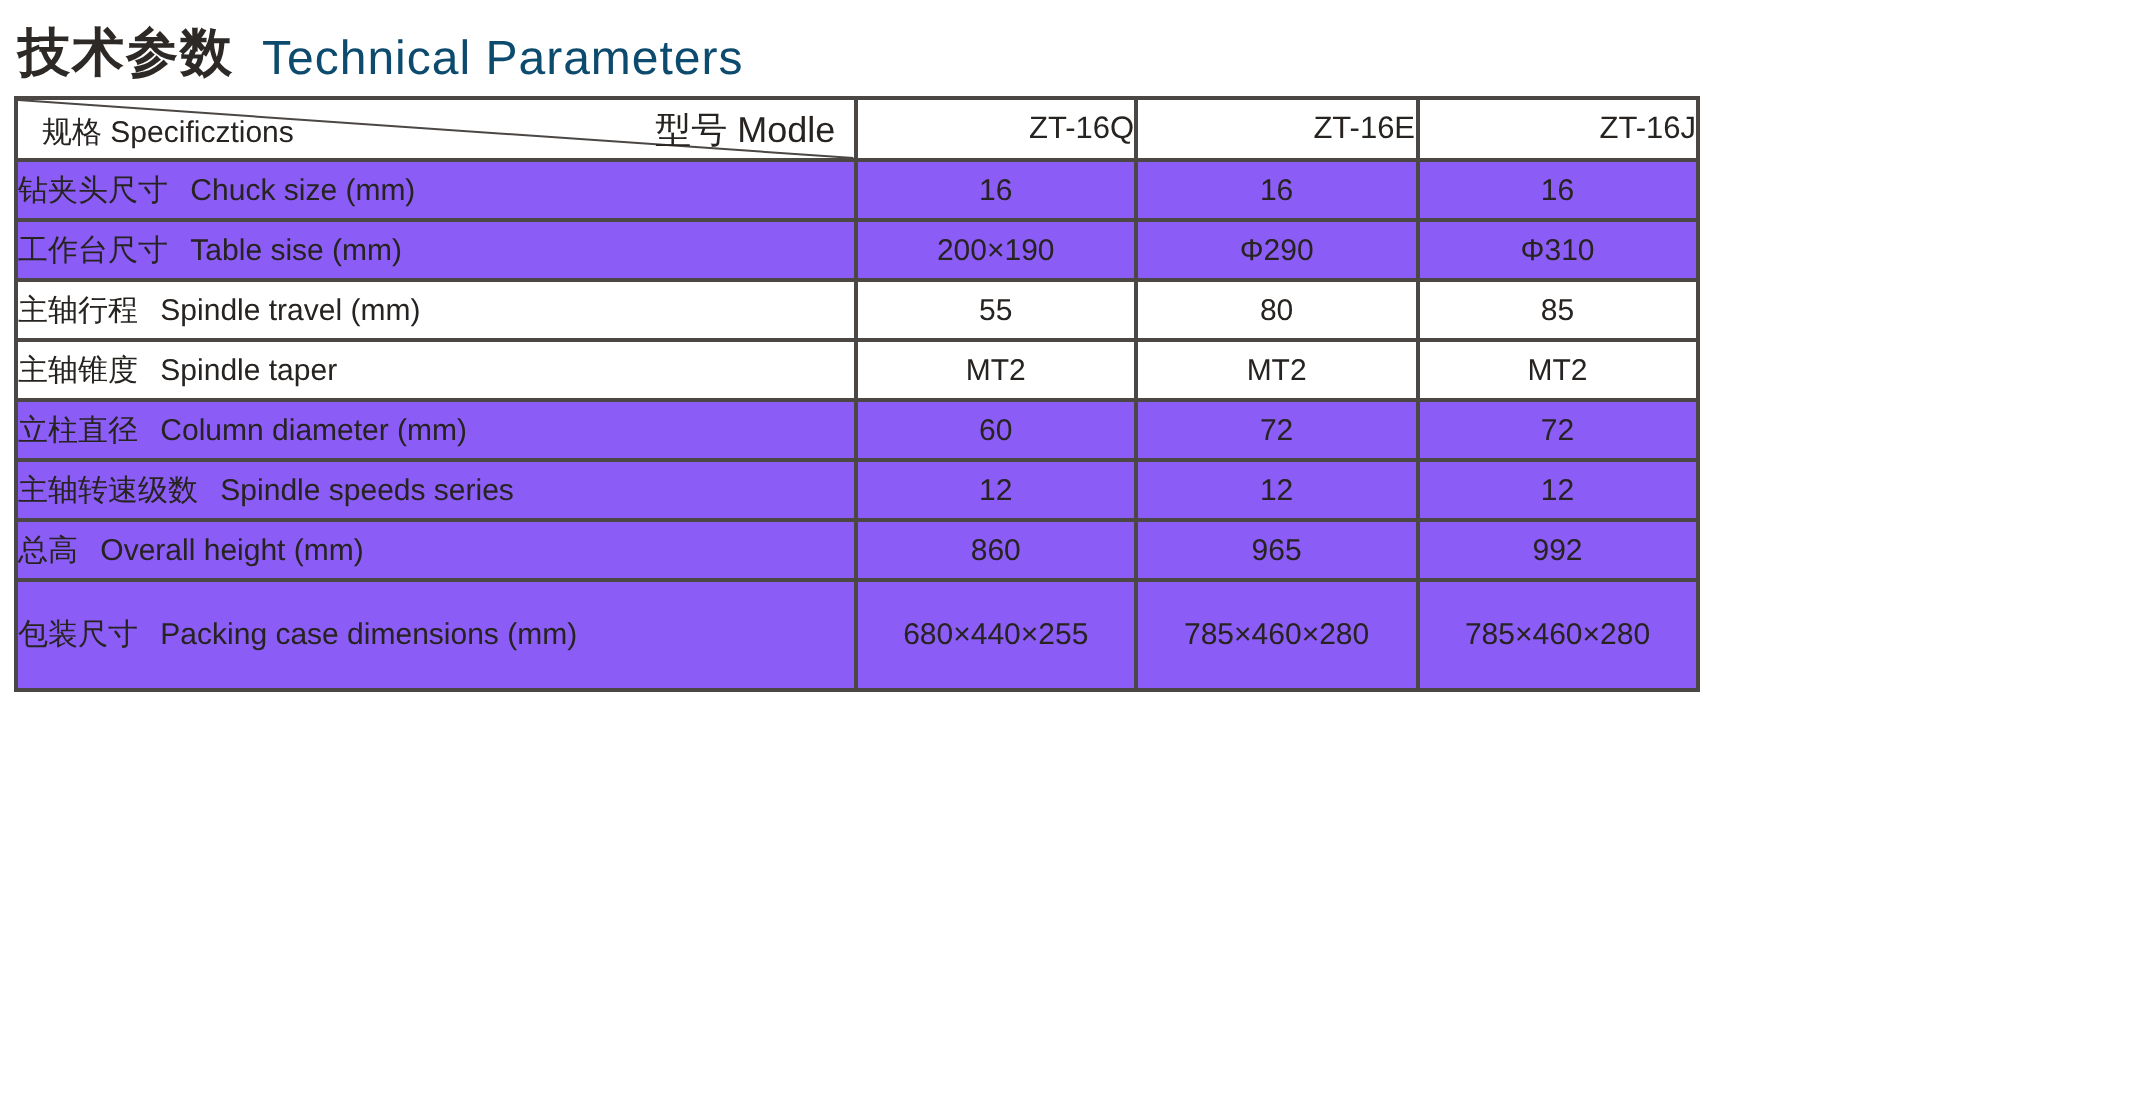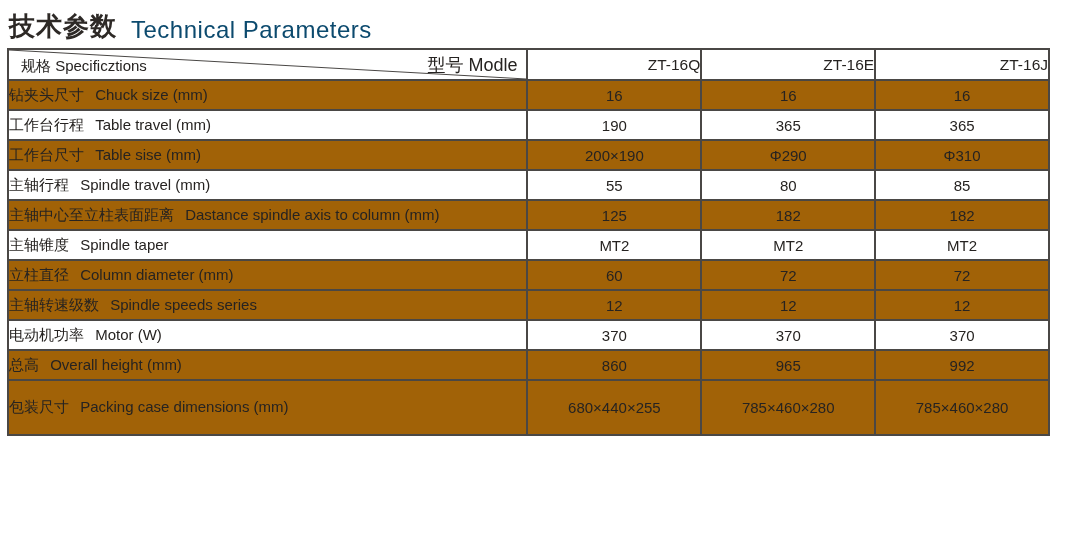--- a/index.html
+++ b/index.html
@@ -36,34 +36,34 @@
   .title-en {
     font-size: 24px;
     font-weight: normal;
     color: #0c4a6e;
     letter-spacing: 0.5px;
   }
   table.params {
     position: absolute;
     left: 7px;
     top: 48px;
-    width: 1043px;
+    width: 843px;
     border-collapse: collapse;
     table-layout: fixed;
     font-size: 15px;
   }
   table.params th,
   table.params td {
     border: 2px solid #4a4745;
     padding: 0;
     background: #ffffff;
     font-weight: normal;
     vertical-align: middle;
   }
-  tr.grey th, tr.grey td { background: #a16207; }
+  tr.grey th, tr.grey td { background: #8b5cf6; }
   thead th { height: 29px; background: #e8e7e4; }
   tbody tr td { height: 28px; }
   tbody tr.tall td { height: 53px; }
   th.model-head {
     text-align: right;
     font-size: 15.5px;
   }
   td.label-cell {
     text-align: left;
     padding-left: 12px;
@@ -129,29 +129,20 @@
   <tr class="grey">
     <td class="label-cell">
       <span class="zh">钻夹头尺寸</span>
       <span class="en">Chuck size (mm)</span>
     </td>
     <td class="val">16</td>
     <td class="val">16</td>
     <td class="val">16</td>
   </tr>
 
-  <tr>
-    <td class="label-cell">
-      <span class="zh">工作台行程</span>
-      <span class="en">Table travel (mm)</span>
-    </td>
-    <td class="val">190</td>
-    <td class="val">365</td>
-    <td class="val">365</td>
-  </tr>
 
   <tr class="grey">
     <td class="label-cell">
       <span class="zh">工作台尺寸</span>
       <span class="en">Table sise (mm)</span>
     </td>
     <td class="val">200×190</td>
     <td class="val">Φ290</td>
     <td class="val">Φ310</td>
   </tr>
@@ -159,29 +150,20 @@
   <tr>
     <td class="label-cell">
       <span class="zh">主轴行程</span>
       <span class="en">Spindle travel (mm)</span>
     </td>
     <td class="val">55</td>
     <td class="val">80</td>
     <td class="val">85</td>
   </tr>
 
-  <tr class="grey">
-    <td class="label-cell">
-      <span class="zh">主轴中心至立柱表面距离</span>
-      <span class="en">Dastance spindle axis to column (mm)</span>
-    </td>
-    <td class="val">125</td>
-    <td class="val">182</td>
-    <td class="val">182</td>
-  </tr>
 
   <tr>
     <td class="label-cell">
       <span class="zh">主轴锥度</span>
       <span class="en">Spindle taper</span>
     </td>
     <td class="val">MT2</td>
     <td class="val">MT2</td>
     <td class="val">MT2</td>
   </tr>
@@ -200,29 +182,20 @@
   <tr class="grey">
     <td class="label-cell">
       <span class="zh">主轴转速级数</span>
       <span class="en">Spindle speeds series</span>
     </td>
     <td class="val">12</td>
     <td class="val">12</td>
     <td class="val">12</td>
   </tr>
 
-  <tr>
-    <td class="label-cell">
-      <span class="zh">电动机功率</span>
-      <span class="en">Motor (W)</span>
-    </td>
-    <td class="val">370</td>
-    <td class="val">370</td>
-    <td class="val">370</td>
-  </tr>
 
   <tr class="grey">
     <td class="label-cell">
       <span class="zh">总高</span>
       <span class="en">Overall height (mm)</span>
     </td>
     <td class="val">860</td>
     <td class="val">965</td>
     <td class="val">992</td>
   </tr>

